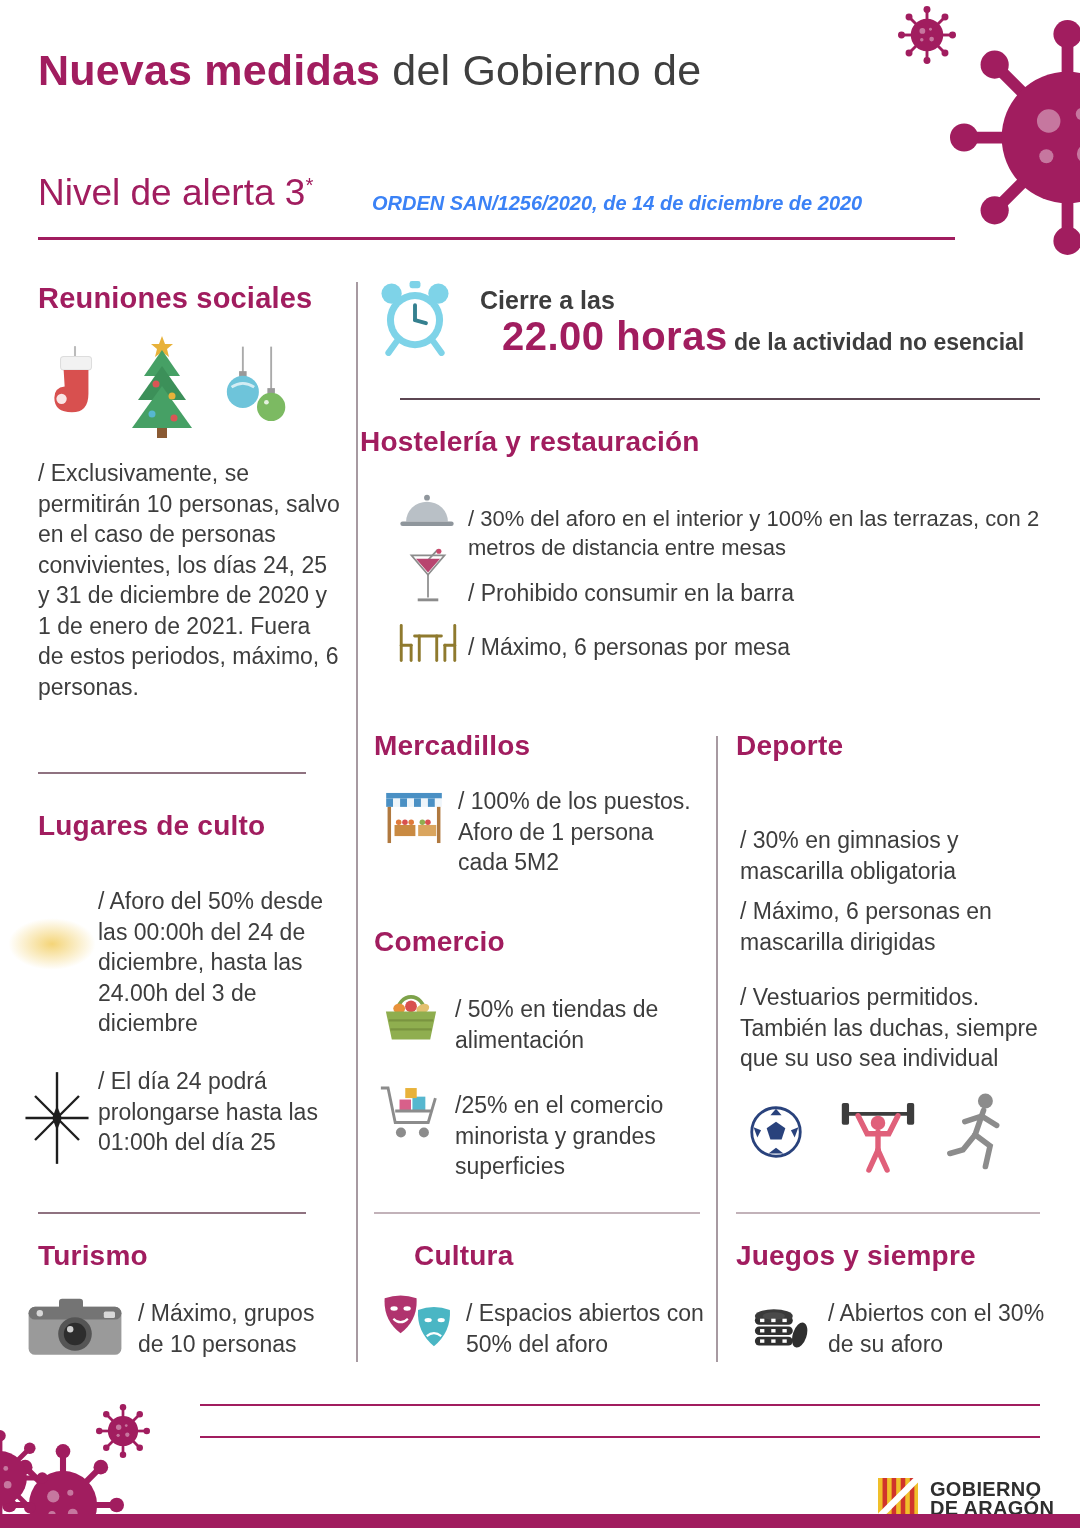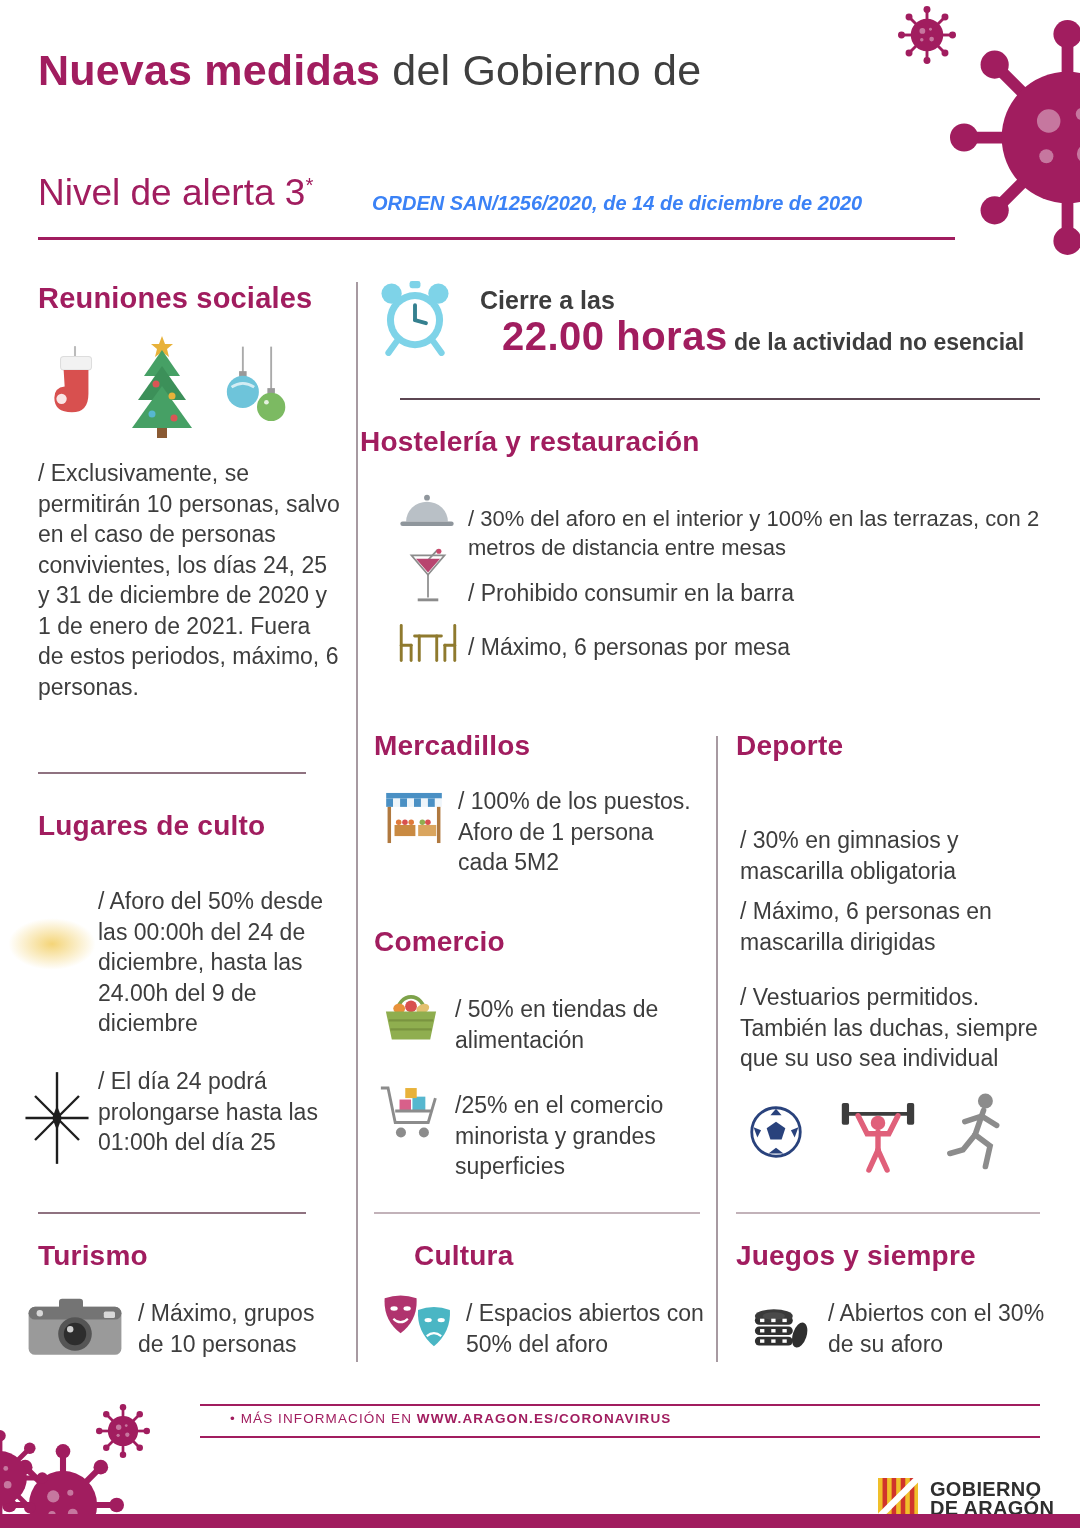--- a/index.html
+++ b/index.html
@@ -312,21 +312,21 @@
     <svg class="abs icon" style="left:224px;top:344px;width:66px;height:92px;">
         <use href="#sym-baubles"></use>
       </svg>
     <div class="abs txt" style="left:38px;top:458px;width:304px;"><span>/ Exclusivamente, se permitirán </span><span class="b">10 personas</span><span>, salvo en el caso de personas convivientes, los días </span><span class="b">24, 25 y 31 de diciembre de 2020</span><span> y </span><span class="b">1 de enero de 2021.</span><span> Fuera de estos periodos, máximo, 6 personas.</span></div>
     <div class="abs thin" style="left:38px;top:772px;width:268px;"></div>
   </div>
 
   <div>
     <div class="abs heading" style="left:38px;top:810px;font-size:28px;">Lugares de culto</div>
     <div class="abs glow" style="left:8px;top:918px;width:88px;height:52px;"></div>
-    <div class="abs txt" style="left:98px;top:886px;width:242px;"><span>/ Aforo del </span><span class="b">50%</span><span>  desde las </span><span class="b">00:00h del 24 de diciembre,</span><span> hasta las </span><span class="b">24.00h del 9 de diciembre</span></div>
+    <div class="abs txt" style="left:98px;top:886px;width:242px;"><span>/ Aforo del </span><span class="b">50%</span><span>  desde las </span><span class="b">00:00h del 24 de diciembre,</span><span> hasta las </span><span class="b">24.00h del 3 de diciembre</span></div>
     <svg class="abs icon" style="left:14px;top:1070px;width:86px;height:96px;">
         <use href="#sym-sparkle"></use>
       </svg>
     <div class="abs txt" style="left:98px;top:1066px;width:240px;"><span>/ El </span><span class="b">día 24</span><span> podrá prolongarse </span><span class="b">hasta las 01:00h del día 25</span></div>
     <div class="abs thin" style="left:38px;top:1212px;width:268px;"></div>
   </div>
 
   <div>
     <div class="abs heading" style="left:38px;top:1240px;">Turismo</div>
     <svg class="abs icon" style="left:26px;top:1294px;width:98px;height:64px;">
@@ -420,21 +420,20 @@
       <use href="#sym-virus"></use>
     </svg>
   <svg class="abs icon" style="left:2px;top:1444px;width:122px;height:122px;color:#a11d5f">
       <use href="#sym-virus"></use>
     </svg>
   <svg class="abs icon" style="left:-48px;top:1430px;width:96px;height:96px;color:#a11d5f">
       <use href="#sym-virus"></use>
     </svg>
 
   <div class="abs hr-mag" style="left:200px;top:1404px;width:840px;height:2px;"></div>
-  <div class="abs footer-info" style="left:230px;top:1411px;width:800px;"><span>•   MÁS INFORMACIÓN EN </span><span class="b">WWW.ARAGON.ES/CORONAVIRUS</span></div>
   <div class="abs hr-mag" style="left:200px;top:1436px;width:840px;height:2px;"></div>
 
   <div class="abs" style="left:878px;top:1478px;width:180px;height:42px;">
     <svg class="icon" style="position:absolute;left:0;top:0;width:40px;height:40px;">
         <use href="#sym-aragon"></use>
       </svg>
     <div class="logo-text" style="position:absolute;left:52px;top:2px;">
       <div>GOBIERNO</div>
       <div>DE ARAGÓN</div>
     </div>

